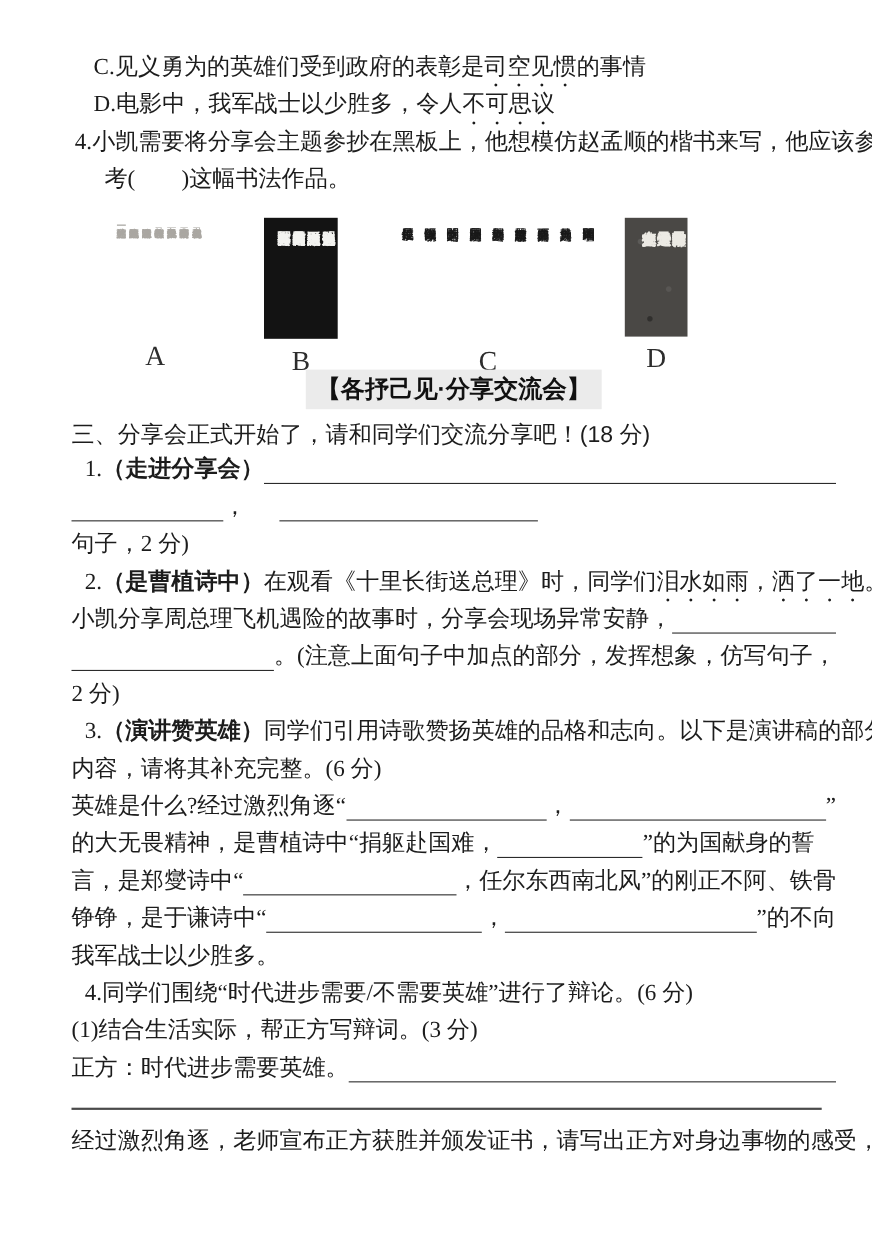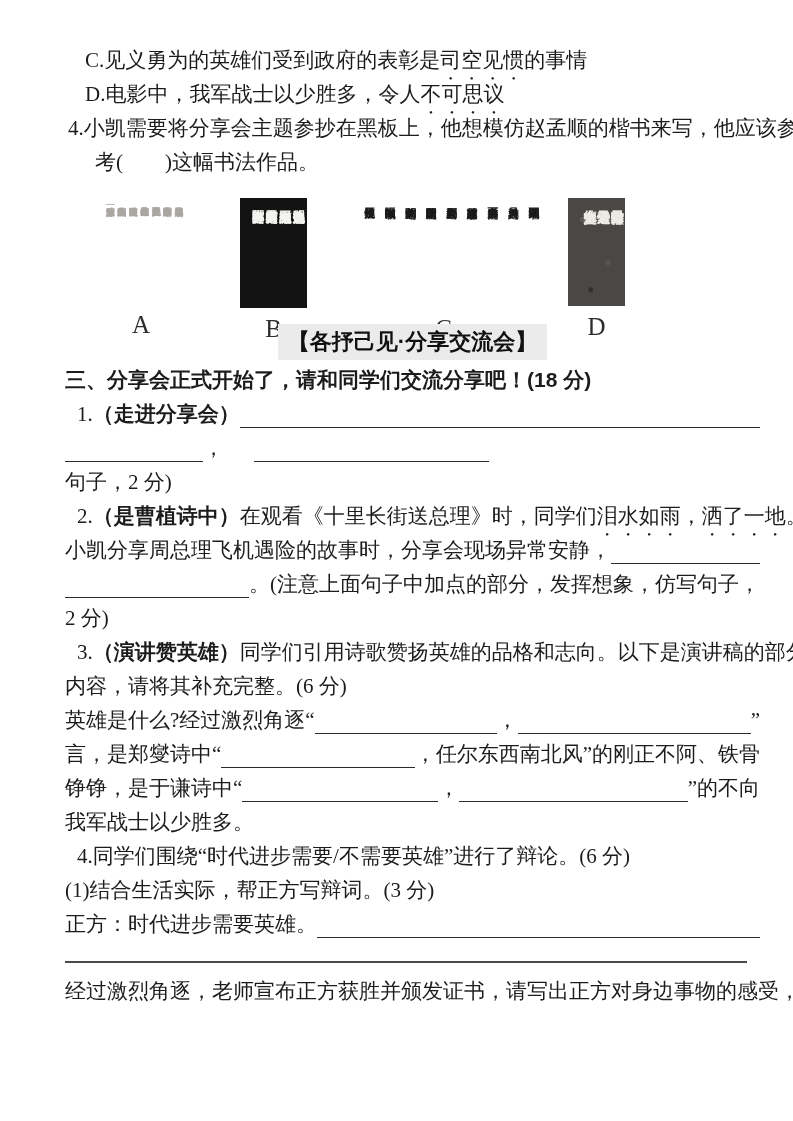--- a/index.html
+++ b/index.html
@@ -10,21 +10,21 @@
     color:#1c1c1c;
     font-family:"Liberation Serif", serif;
     font-size:21px;
     overflow:hidden;
     box-sizing:border-box;
     padding:46px 33px 0 65px;
   }
   .ln{display:flex;align-items:baseline;height:34px;white-space:pre;}
   .t{display:inline-block;}
   .tag{font-family:"Liberation Sans", sans-serif;font-weight:bold;}
-  .boldline{font-family:"Liberation Sans", sans-serif;font-weight:bold;}
+  .boldline{font-family:"Liberation Sans", sans-serif;font-weight:normal;align-items:center;}
   .dots{
     -webkit-text-emphasis:filled dot;
     -webkit-text-emphasis-position:under right;
     text-emphasis:filled dot;
     text-emphasis-position:under right;
   }
   .blank{
     display:inline-block;
     border-bottom:1.6px solid #2b2b2b;
     height:15px;
@@ -65,21 +65,21 @@
       radial-gradient(circle at 70% 60%, rgba(255,255,255,.08) 0 2px, transparent 3px),
       radial-gradient(circle at 40% 85%, rgba(0,0,0,.35) 0 2px, transparent 3px),
       #4a4845;}
   .caption{
     margin-top:8px;
     font-family:"Liberation Serif", serif;
     font-size:25px;color:#2d2d2d;line-height:1;
   }
   .gapA{margin-left:32px;} .gapB{margin-left:55px;} .gapC{margin-left:40px;} .gapD{margin-left:28px;}
   
-  .banner-wrap{display:flex;justify-content:center;margin:14px 0 6px 0;}
+  .banner-wrap{display:flex;justify-content:center;margin:26px 0 6px 0;}
   .banner{
     background:#ebebeb;
     font-family:"Liberation Sans", sans-serif;
     font-weight:bold;
     font-size:22px;
     padding:3px 10px;
     color:#111;
   }
   .rule{
     border-bottom:2px solid #4a4a4a;
@@ -186,20 +186,23 @@
   <div class="ln indent4">
     <span class="t">3.</span><span class="t tag">（演讲赞英雄）</span><span class="t">同学们引用诗歌赞扬英雄的品格和志向。以下是演讲稿的部分</span>
   </div>
   <div class="ln">
     <span class="t">内容，请将其补充完整。(6 分)</span>
   </div>
   <div class="ln">
     <span class="t">英雄是什么?经过激烈角逐“</span><span class="blank" style="width:182px"></span><span class="t">，</span><span class="blank grow"></span><span class="t">”</span>
   </div>
   <div class="ln">
+    <span class="t">的大无畏精神，是曹植诗中“捐躯赴国难，</span><span class="blank" style="width:132px"></span><span class="t">”的为国献身的誓</span>
+  </div>
+  <div class="ln">
     <span class="t">言，是郑燮诗中“</span><span class="blank" style="width:205px"></span><span class="t">，任尔东西南北风”的刚正不阿、铁骨</span>
   </div>
   <div class="ln">
     <span class="t">铮铮，是于谦诗中“</span><span class="blank" style="width:196px"></span><span class="t">，</span><span class="blank grow"></span><span class="t">”的不向</span>
   </div>
   <div class="ln">
     <span class="t">我军战士以少胜多。</span>
   </div>
 
   <div class="ln indent4">

